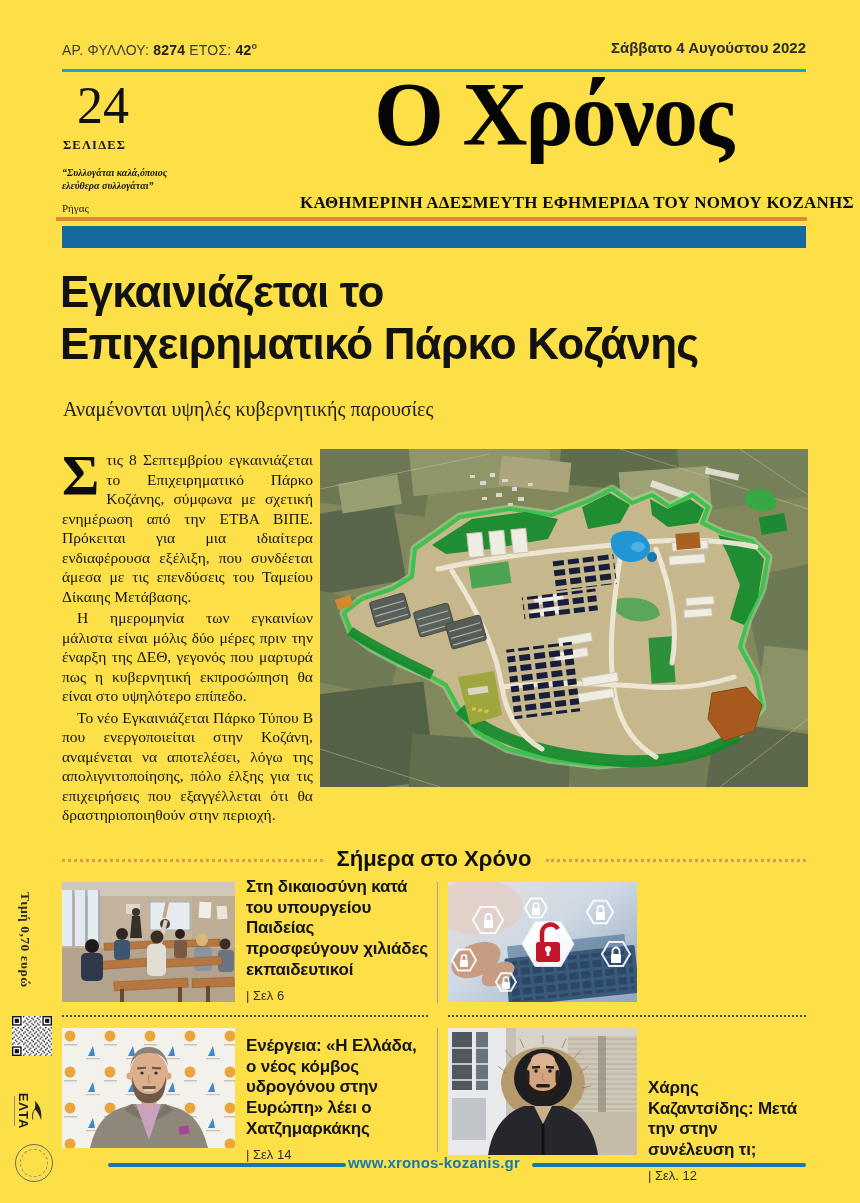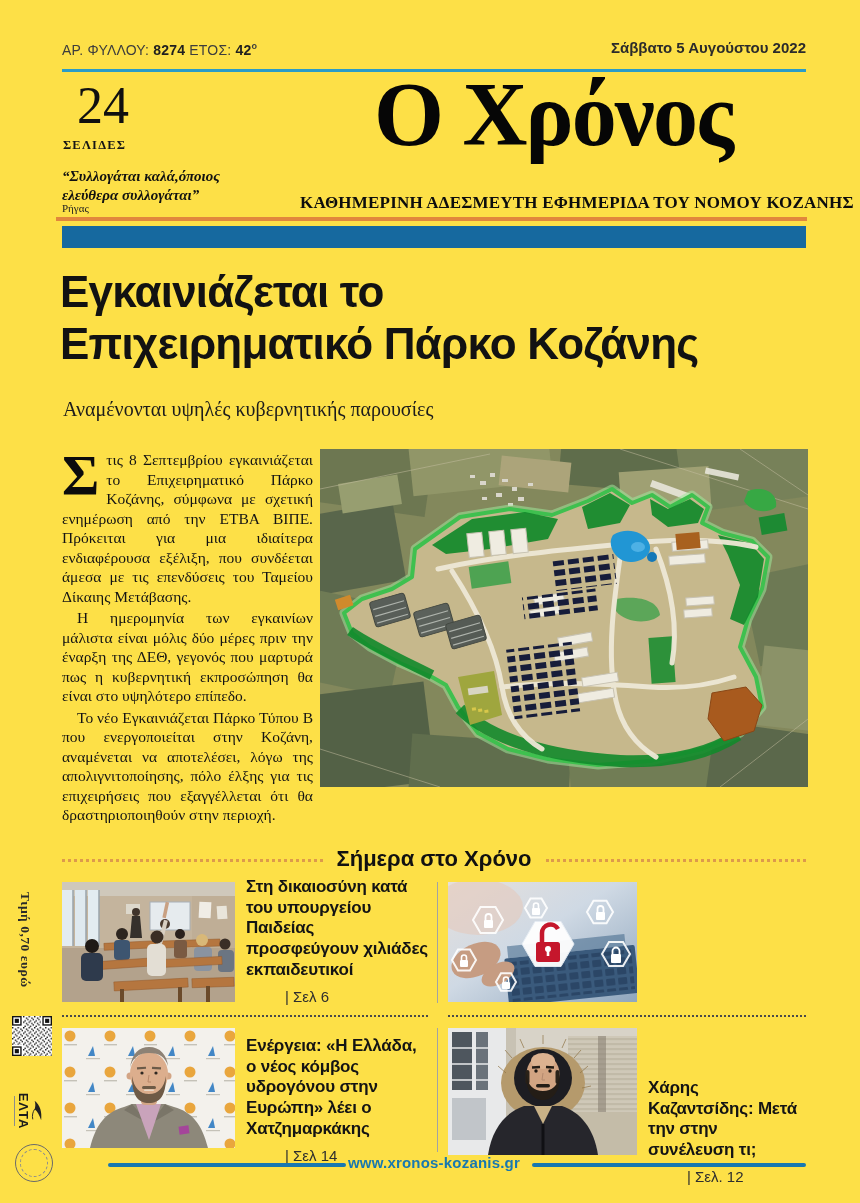--- a/index.html
+++ b/index.html
@@ -9,21 +9,21 @@
 
   
   .issue-line{left:62px;top:41px;font-size:14px;color:#3d3d3d;letter-spacing:.2px;}
   .issue-line b{color:#1f1f1f;}
   .date{right:54px;top:39px;font-size:15px;font-weight:700;color:#2b2b2b;}
   .teal-rule{left:62px;right:54px;top:69px;height:3px;background:#2b9cc7;}
 
   
   .pages-count{left:77px;top:80px;font-family:"Liberation Serif",serif;font-size:52px;line-height:1;color:#101010;}
   .pages-label{left:63px;top:138px;font-family:"Liberation Serif",serif;font-size:12.5px;font-weight:700;letter-spacing:1.2px;color:#151515;}
-  .quote{left:62px;top:167px;width:185px;font-family:"Liberation Serif",serif;font-size:15px;font-weight:700;font-style:italic;line-height:1.25;color:#111;}
+  .quote{left:62px;top:167px;width:185px;font-family:"Liberation Serif",serif;font-size:10px;font-weight:700;font-style:italic;line-height:1.25;color:#111;}
   .quote-author{left:62px;top:202px;font-family:"Liberation Serif",serif;font-size:11px;color:#222;}
   .paper-title{left:300px;width:506px;top:70px;text-align:center;font-family:"Liberation Serif",serif;font-size:90px;font-weight:700;letter-spacing:-2px;line-height:1;color:#060606;}
   .paper-subtitle{left:300px;width:506px;top:193px;text-align:center;font-family:"Liberation Serif",serif;font-size:17px;font-weight:700;letter-spacing:.2px;color:#0d0d0d;white-space:nowrap;}
   .orange-rule{left:56px;right:53px;top:217px;height:4px;background:#e1873c;}
   .blue-band{left:62px;right:54px;top:226px;height:22px;background:#16699f;}
 
   
   .headline{left:60px;top:266px;width:748px;font-size:44px;font-weight:700;line-height:1.19;letter-spacing:-.8px;color:#121212;}
   .subheadline{left:63px;top:398px;font-family:"Liberation Serif",serif;font-size:20px;color:#1c1c1c;}
   .body-col{left:62px;top:450px;width:251px;font-family:"Liberation Serif",serif;font-size:15.5px;line-height:1.26;text-align:justify;color:#141414;}
@@ -33,21 +33,21 @@
   .main-photo{left:320px;top:449px;width:488px;height:338px;}
   .main-photo svg,.thumb svg{display:block;width:100%;height:100%;}
 
   
   .today-header{left:62px;top:845px;width:744px;height:28px;display:flex;align-items:center;gap:14px;}
   .dots{flex:1;border-top:3.5px dotted #dd9a4b;margin-top:3px;}
   .today-title{font-size:22px;font-weight:700;color:#111;white-space:nowrap;}
 
   .thumb{overflow:hidden;}
   .item-headline{font-size:17px;line-height:1.22;font-weight:700;letter-spacing:-.2px;color:#141414;}
-  .page-ref{margin-top:7px;font-size:15px;color:#2e2e2e;margin-left:39px;}
+  .page-ref{margin-top:7px;font-size:13px;color:#2e2e2e;}
   .v-divider{width:1px;background:#a3a3a3;}
   .dotted-sep{border-top:2px dotted #4a4a4a;height:0;}
 
   
   .footer-line{top:1163px;height:4px;background:#1878b0;border-radius:2px;}
   .website{left:346px;top:1154px;width:176px;text-align:center;font-size:15px;font-weight:700;color:#1878b0;letter-spacing:.2px;}
 
   
   .price{left:17px;top:892px;height:116px;writing-mode:vertical-rl;font-family:"Liberation Serif",serif;font-size:13.5px;font-weight:600;letter-spacing:.5px;color:#2a2a2a;}
   .qr{left:12px;top:1016px;width:40px;height:40px;}
@@ -61,21 +61,21 @@
 <body>
 
 <div id="page">
 
   <div class="abs issue-line">
     <span>ΑΡ. ΦΥΛΛΟΥ:</span>
     <b>8274</b>
     <span>ΕΤΟΣ:</span>
     <b>42</b><sup style="font-size:9px;font-weight:700;">ο</sup>
   </div>
-  <div class="abs date">Σάββατο 5 Αυγούστου 2022</div>
+  <div class="abs date">Σάββατο 4 Αυγούστου 2022</div>
   <div class="abs teal-rule"></div>
 
   <div class="abs pages-count">24</div>
   <div class="abs pages-label">ΣΕΛΙΔΕΣ</div>
   <div class="abs quote">
     <div>“Συλλογάται καλά,όποιος</div>
     <div>ελεύθερα συλλογάται”</div>
   </div>
   <div class="abs quote-author">Ρήγας</div>
   <div class="abs paper-title">Ο Χρόνος</div>

